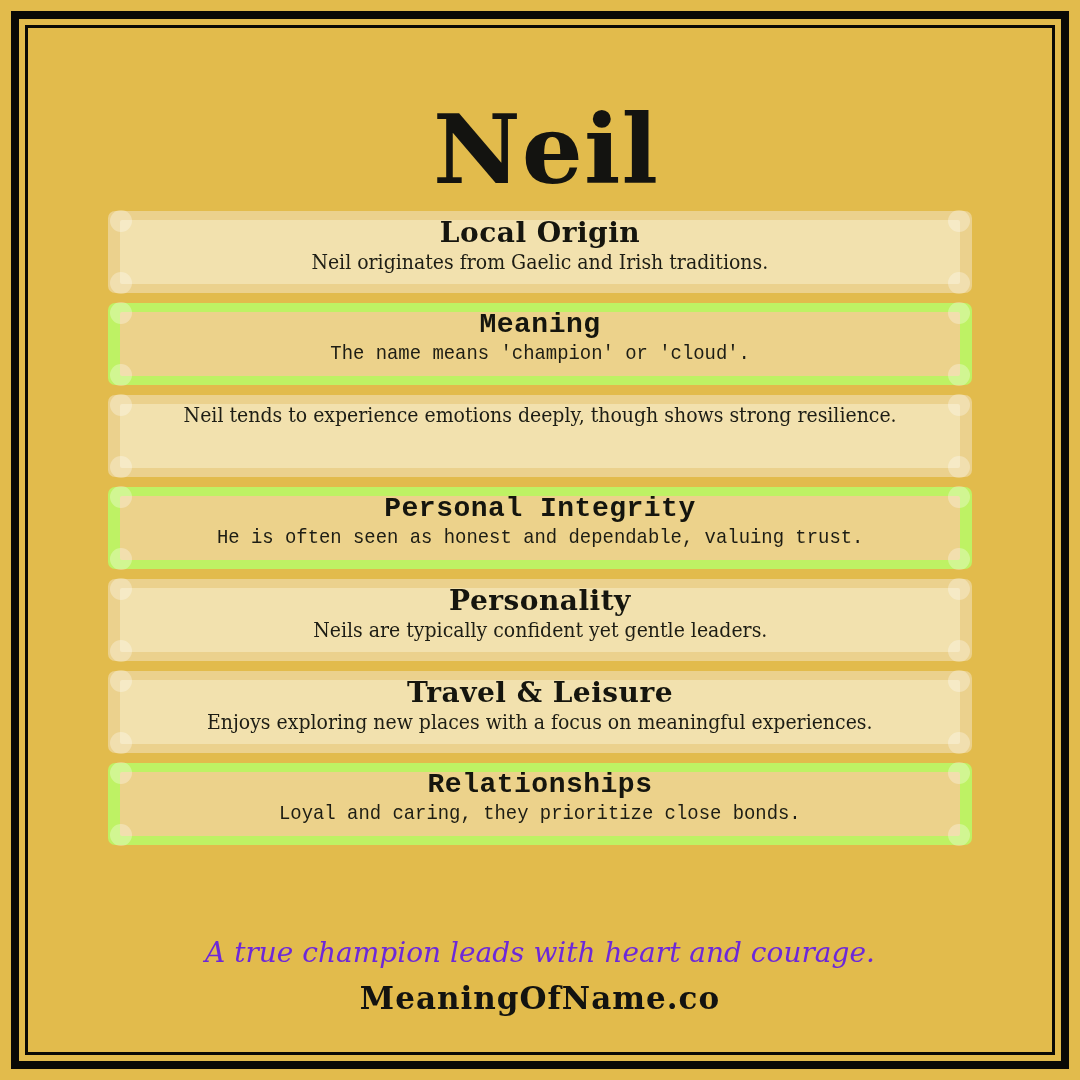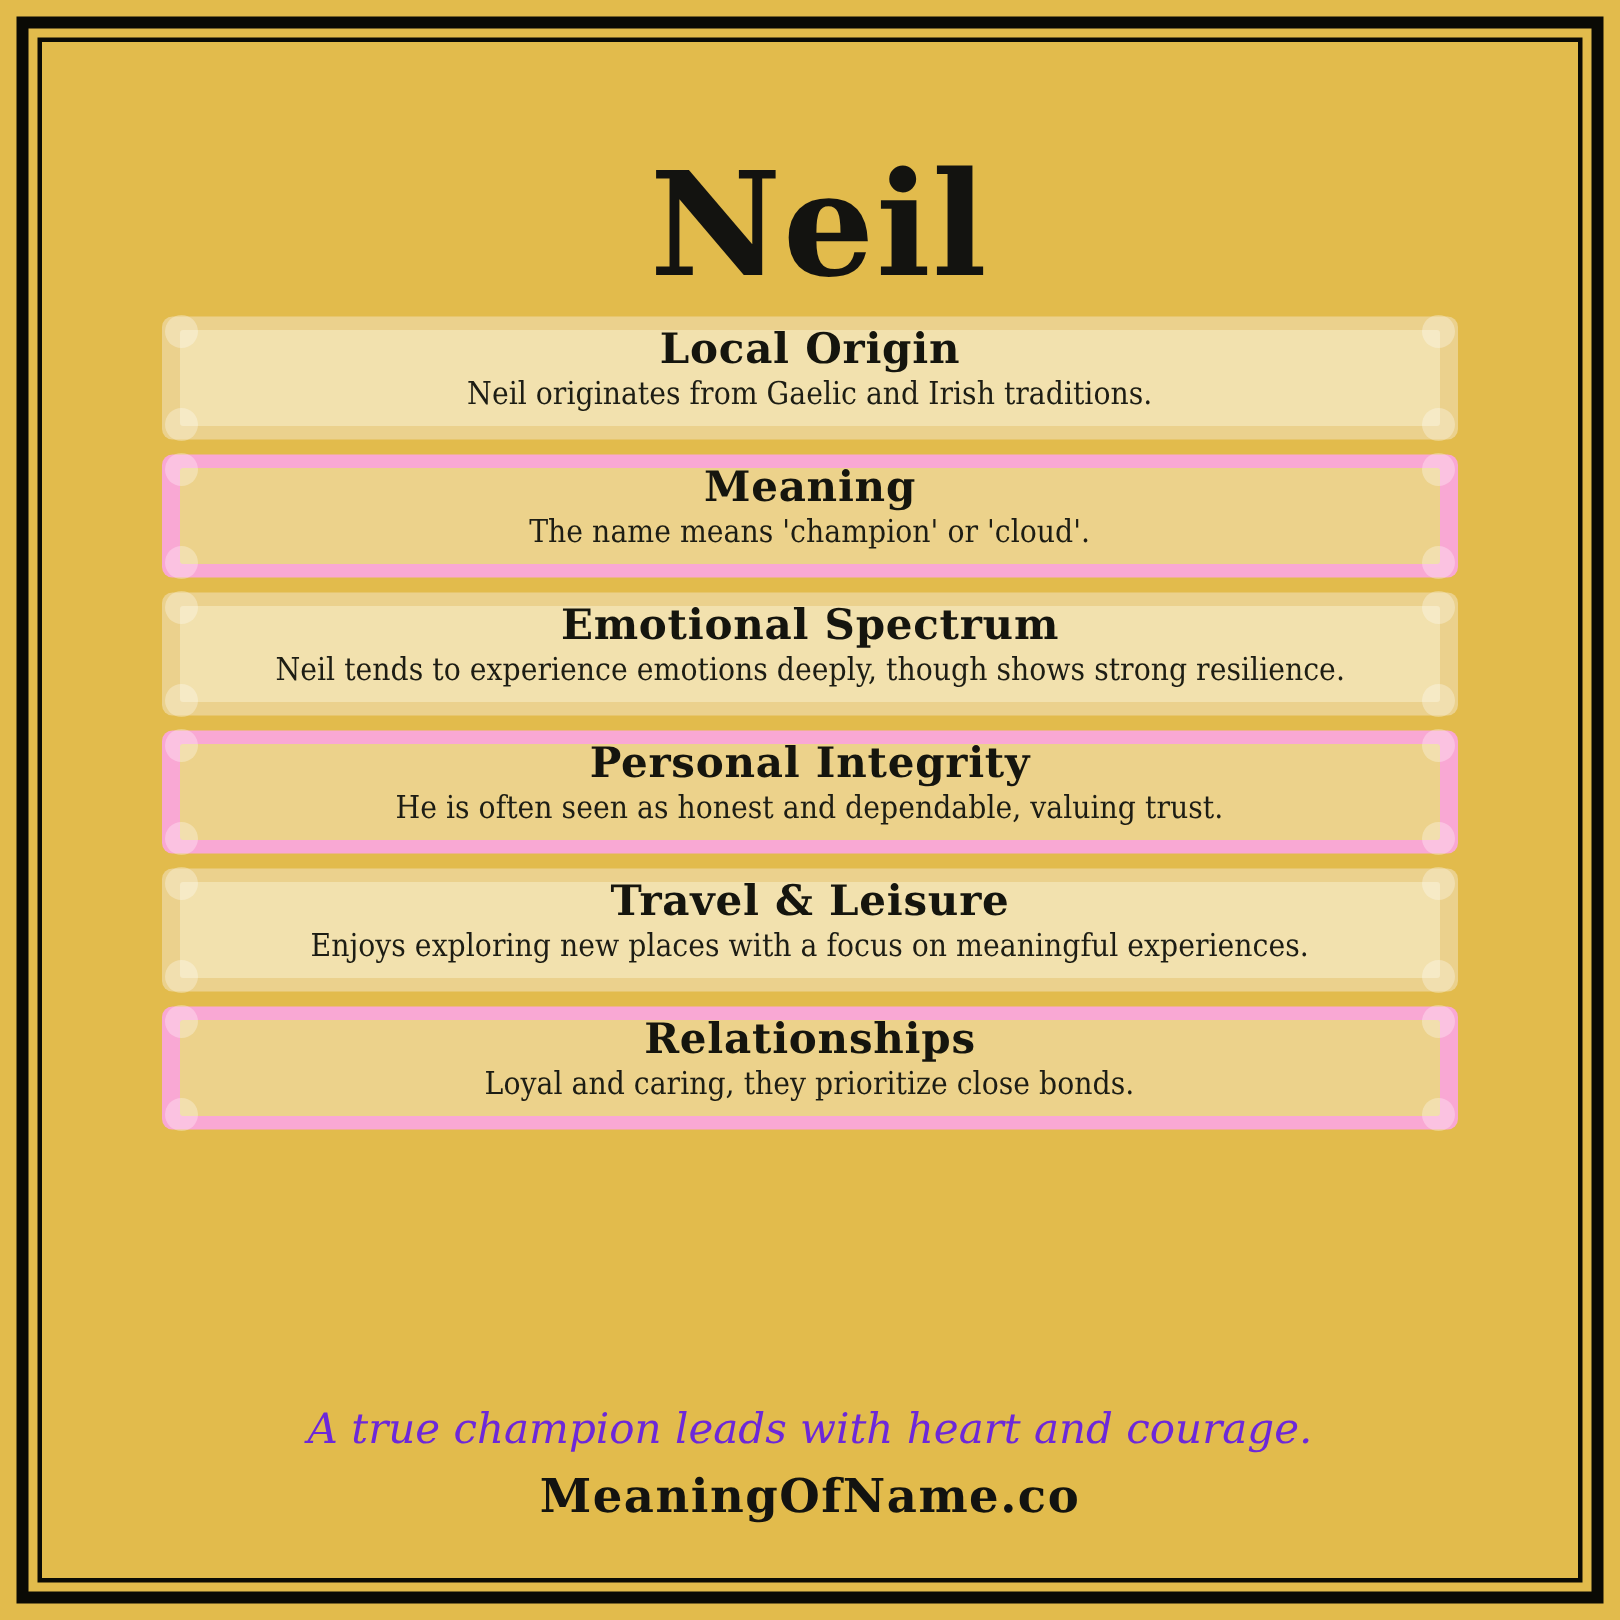--- a/index.html
+++ b/index.html
@@ -31,21 +31,21 @@
   
   .cards{
     position:absolute;top:211px;left:108px;width:864px;
   }
   .card{
     position:relative;
     height:82px;margin-bottom:10px;
     border-radius:7px;
   }
   .card.odd{background:#ebd18d;}
-  .card.even{background:#f9a8d4;}
+  .card.even{background:#bef264;font-family:Liberation Mono, monospace;}
   .card-inner{
     position:absolute;inset:9px 12px;
     border-radius:2px;
   }
   .card.odd .card-inner{background:#f2e1ae;}
   .card.even .card-inner{background:#ecd28b;}
   .rivet{
     position:absolute;width:22px;height:22px;border-radius:50%;
     background:rgba(255,255,255,0.30);
   }
@@ -119,37 +119,47 @@
     </div>
   </div>
 
   <div class="card odd">
     <div class="card-inner"></div>
     <div class="rivet tl"></div>
     <div class="rivet tr"></div>
     <div class="rivet bl"></div>
     <div class="rivet br"></div>
     <div class="card-content">
-      <div class="card-title">Emotional Spectrum</div>
       <div class="card-desc">Neil tends to experience emotions deeply, though shows strong resilience.</div>
     </div>
   </div>
 
   <div class="card even">
     <div class="card-inner"></div>
     <div class="rivet tl"></div>
     <div class="rivet tr"></div>
     <div class="rivet bl"></div>
     <div class="rivet br"></div>
     <div class="card-content">
       <div class="card-title">Personal Integrity</div>
       <div class="card-desc">He is often seen as honest and dependable, valuing trust.</div>
     </div>
   </div>
 
+  <div class="card odd">
+    <div class="card-inner"></div>
+    <div class="rivet tl"></div>
+    <div class="rivet tr"></div>
+    <div class="rivet bl"></div>
+    <div class="rivet br"></div>
+    <div class="card-content">
+      <div class="card-title">Personality</div>
+      <div class="card-desc">Neils are typically confident yet gentle leaders.</div>
+    </div>
+  </div>
 
   <div class="card odd">
     <div class="card-inner"></div>
     <div class="rivet tl"></div>
     <div class="rivet tr"></div>
     <div class="rivet bl"></div>
     <div class="rivet br"></div>
     <div class="card-content">
       <div class="card-title">Travel &amp; Leisure</div>
       <div class="card-desc">Enjoys exploring new places with a focus on meaningful experiences.</div>

